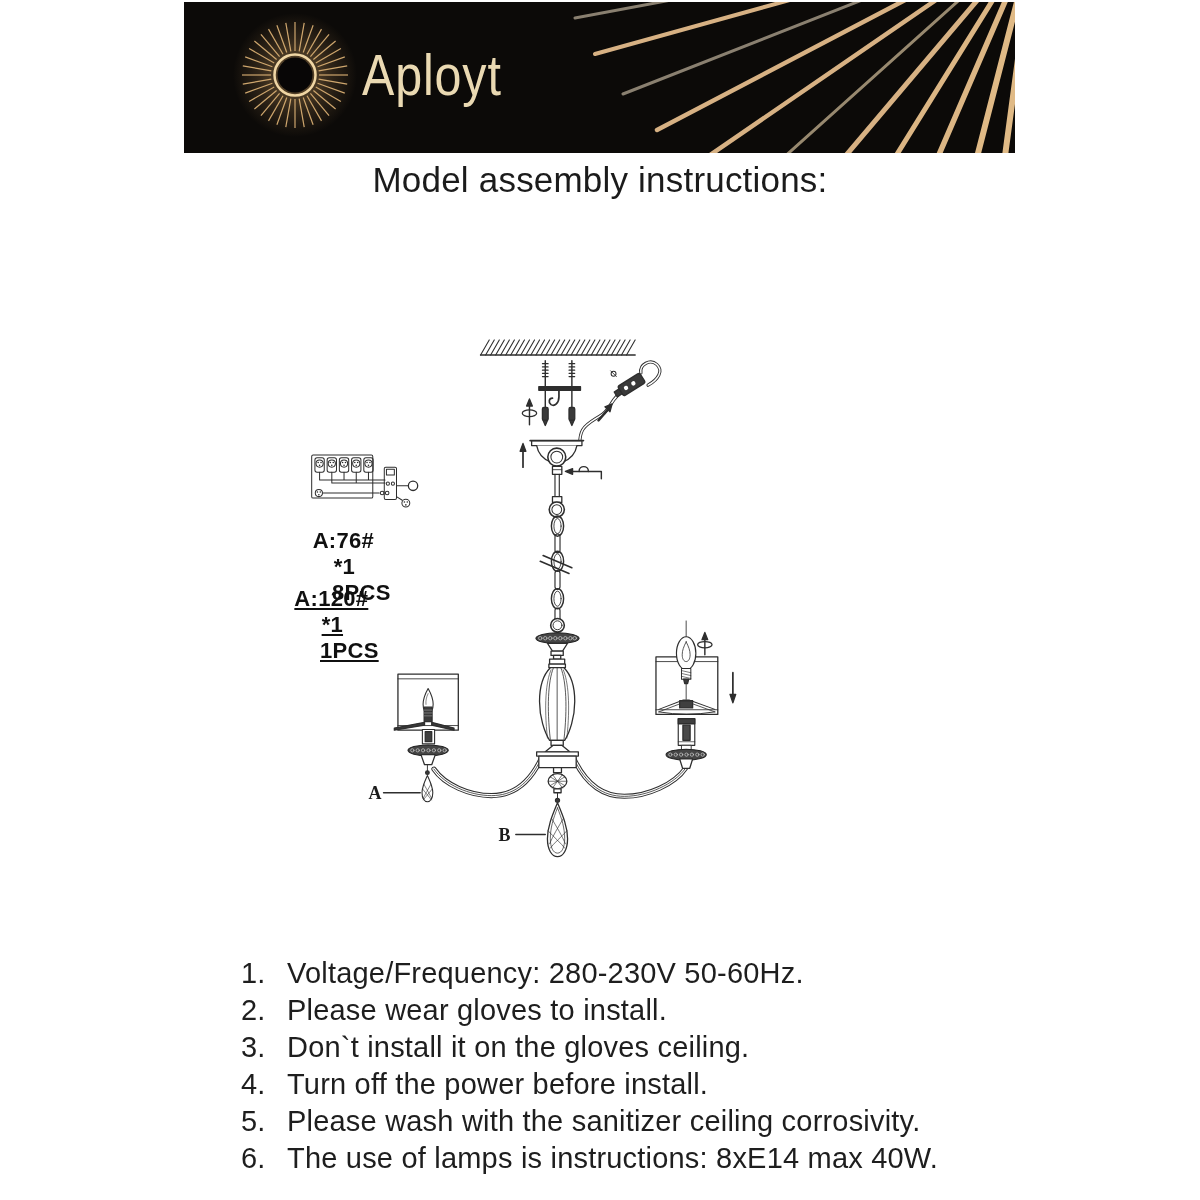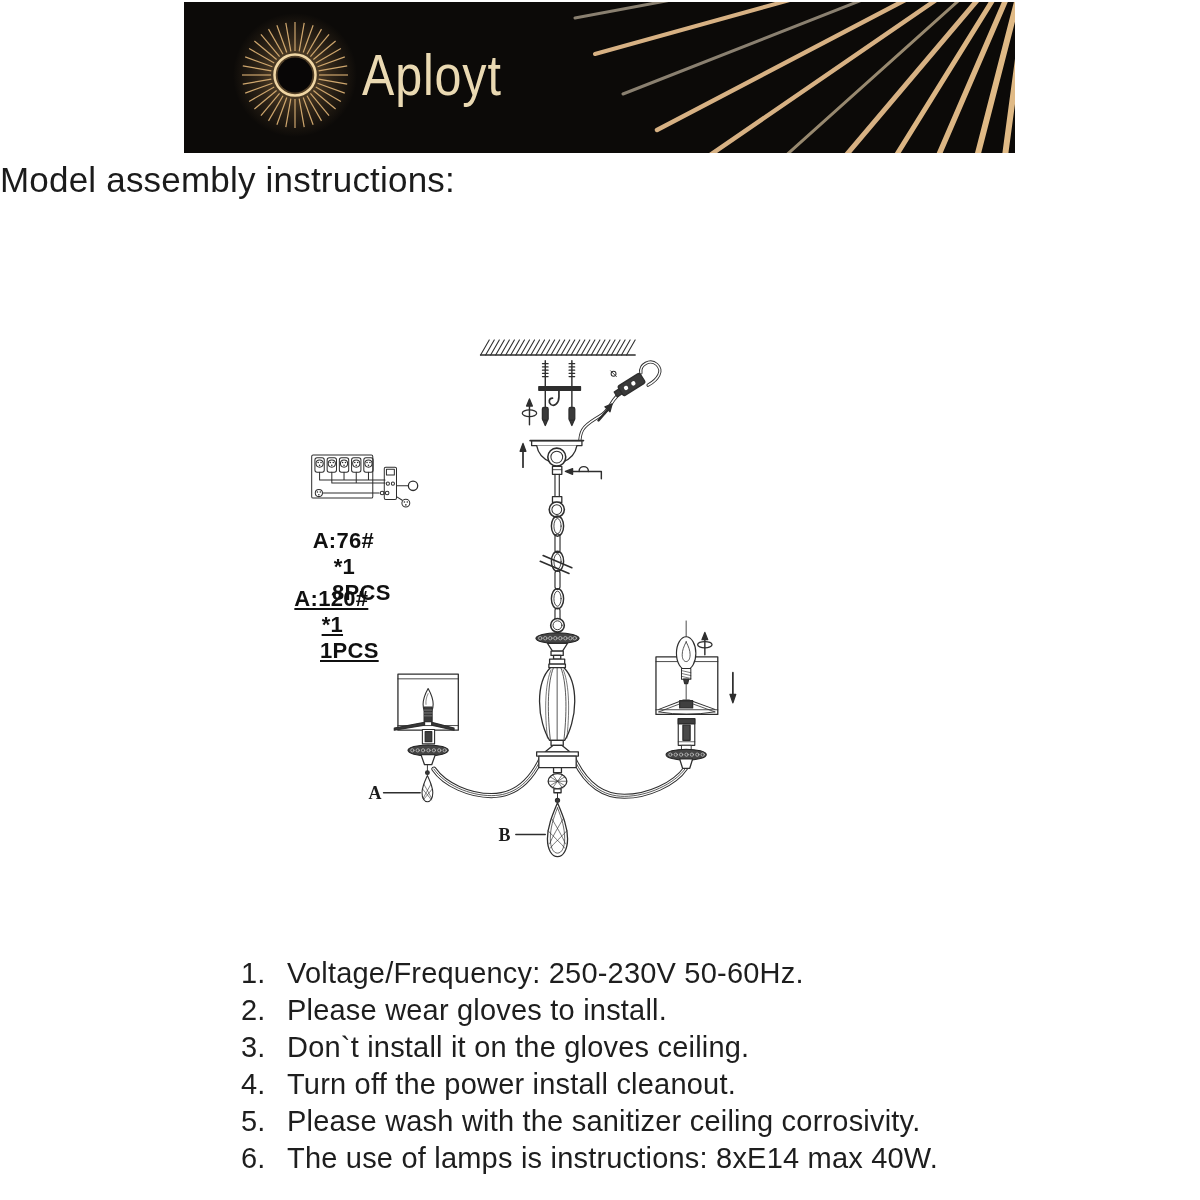--- a/index.html
+++ b/index.html
@@ -6,21 +6,21 @@
   .page{position:relative;width:1200px;height:1200px;background:#ffffff;overflow:hidden;
         font-family:"Liberation Sans",sans-serif;color:#1f1f1f;}
   .abs{position:absolute;}
 
   
   .banner{left:184px;top:2px;width:831px;height:151px;background:#0c0a08;overflow:hidden;}
   .brand{left:178px;top:40px;font-size:57px;font-weight:400;color:#ead9b2;letter-spacing:1px;
          transform:scaleX(.85);transform-origin:left center;white-space:nowrap;}
 
   
-  .title-line{left:0;width:1200px;text-align:left;font-size:35px;color:#1b1b1b;letter-spacing:.2px;}
+  .title-line{left:0;width:1200px;text-align:center;font-size:35px;color:#1b1b1b;letter-spacing:.2px;}
   .t1{top:160px;} .t2{top:201px;}
 
   
   .part-row{display:flex;align-items:center;font-weight:700;font-size:22px;color:#101010;letter-spacing:.3px;flex-direction:column;}
   .part-row .times{margin-left:2px;}
   .part-row .pcs{margin-left:36px;}
   .row1{left:296px;top:528px;height:42px;}
   .row2{left:284px;top:586px;height:62px;text-decoration:underline;}
   .drop-ico{margin:0 3px;}
 
@@ -443,33 +443,33 @@
             <circle cx="459" cy="466.5" r="1.1"></circle>
         </g>
       </g>
 
     </g>
   </svg>
 
   <div class="abs inst">
     <div class="inst-row">
       <span class="inst-num">1.</span>
-      <span>Voltage/Frequency: 250-230V 50-60Hz.</span>
+      <span>Voltage/Frequency: 280-230V 50-60Hz.</span>
     </div>
     <div class="inst-row">
       <span class="inst-num">2.</span>
       <span>Please wear gloves to install.</span>
     </div>
     <div class="inst-row">
       <span class="inst-num">3.</span>
       <span>Don`t install it on the gloves ceiling.</span>
     </div>
     <div class="inst-row">
       <span class="inst-num">4.</span>
-      <span>Turn off the power install cleanout.</span>
+      <span>Turn off the power before install.</span>
     </div>
     <div class="inst-row">
       <span class="inst-num">5.</span>
       <span>Please wash with the sanitizer ceiling corrosivity.</span>
     </div>
     <div class="inst-row">
       <span class="inst-num">6.</span>
       <span>The use of lamps is instructions: 8xE14 max 40W.</span>
     </div>
   </div>

